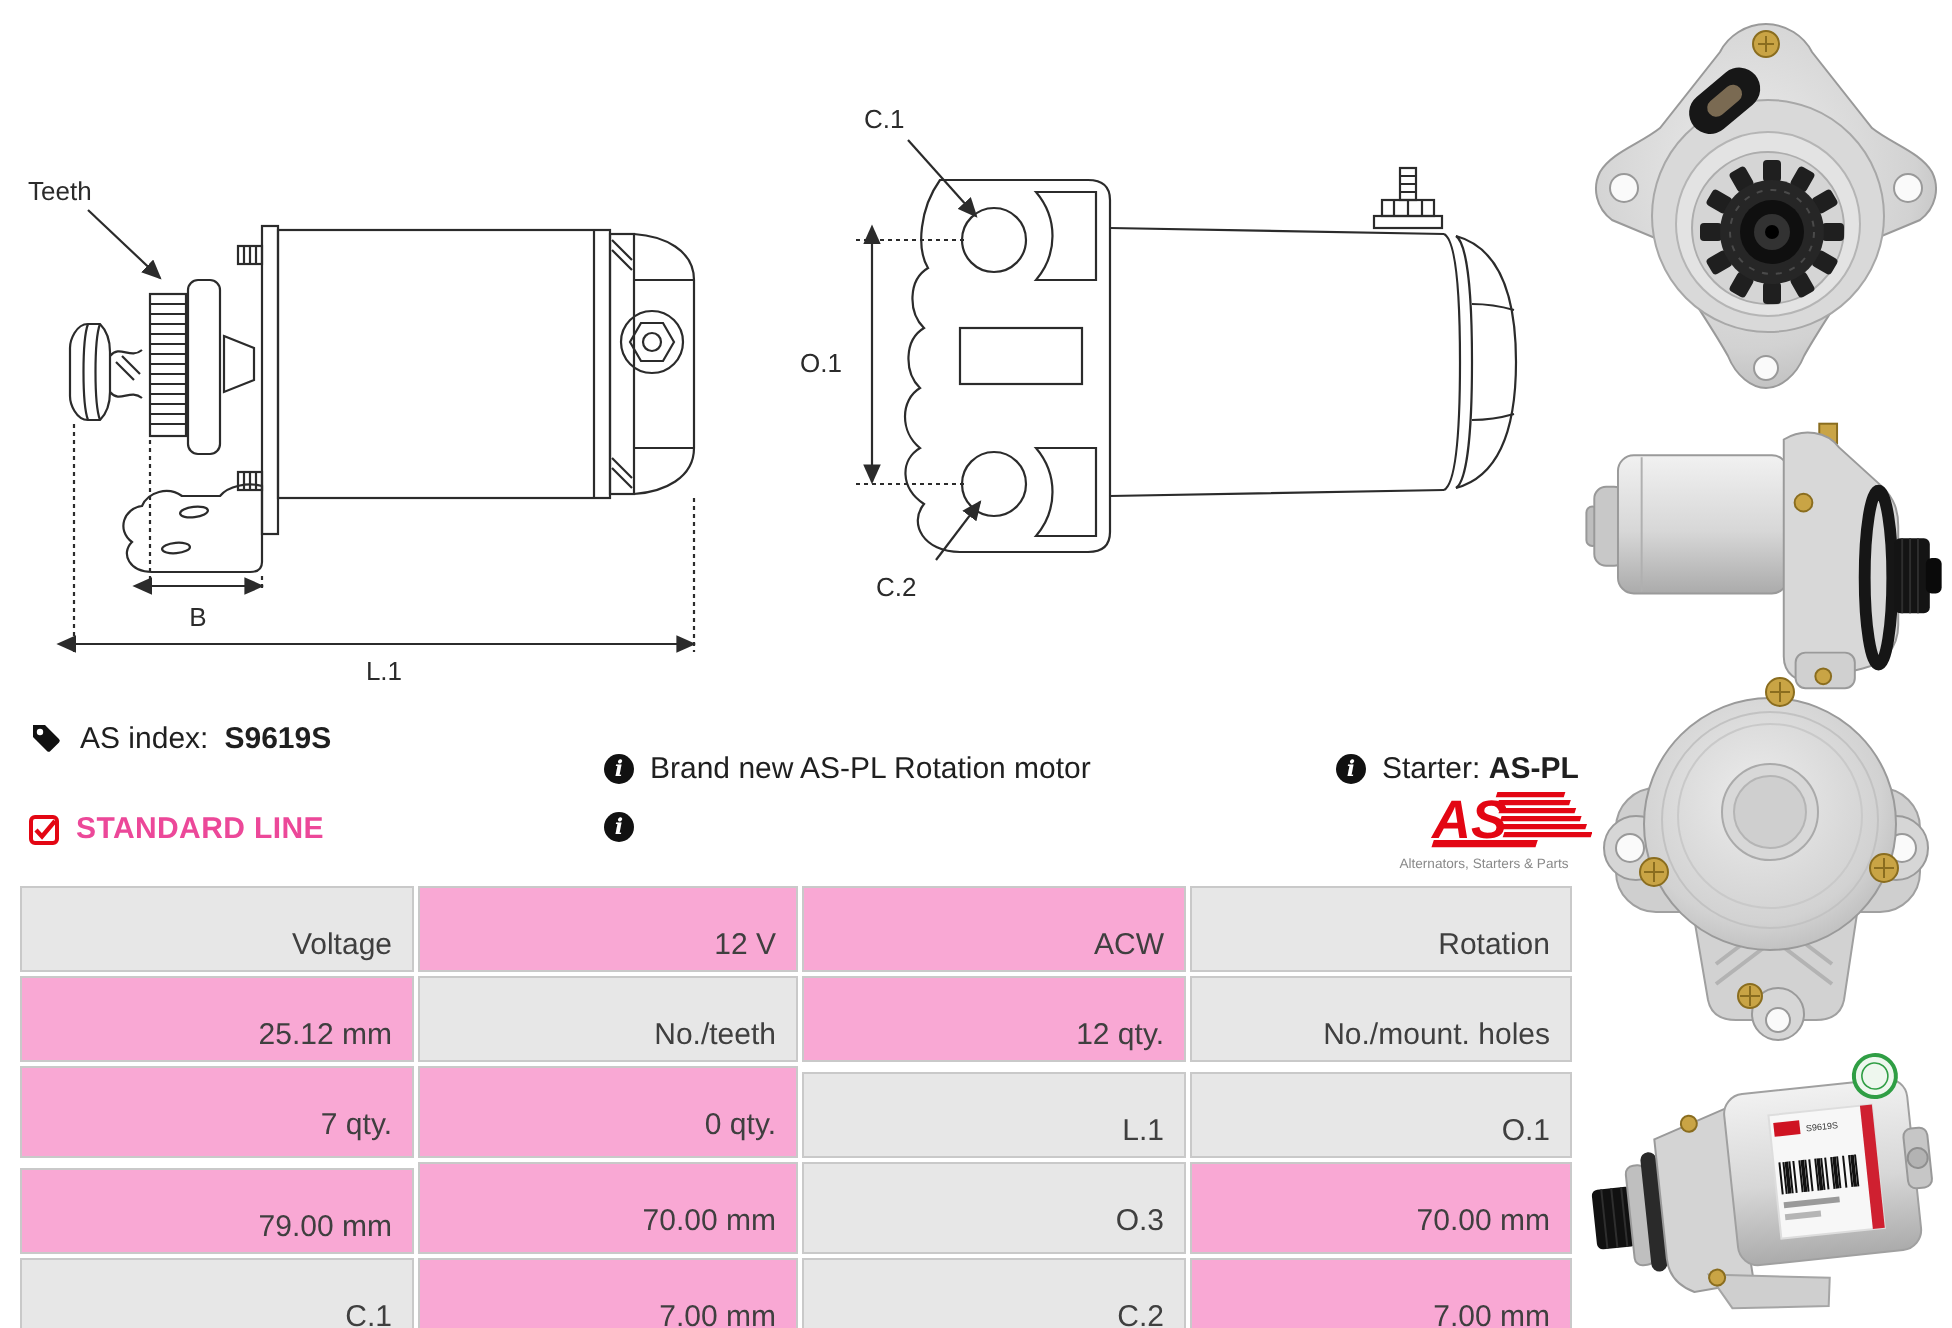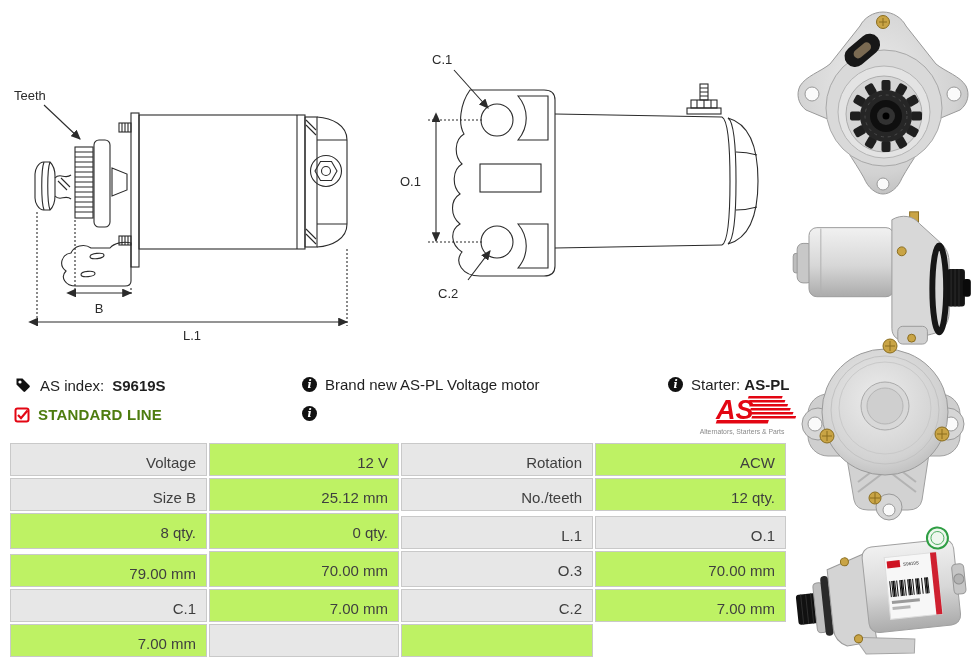--- a/index.html
+++ b/index.html
@@ -9,31 +9,31 @@
   .abs{position:absolute;}
   
   #drawing1{left:0px;top:78px;}
   #drawing2{left:398px;top:48px;}
   .draw-text{font-family:"Liberation Sans",sans-serif;font-size:13px;fill:#2b2b2b;}
   
   .photo{position:absolute;left:790px;width:186px;}
   
   .info-line{position:absolute;display:flex;align-items:center;gap:8px;font-size:15px;color:#1f1f1f;white-space:nowrap;}
   .info-line b{font-weight:bold;}
-  .std-line{color:#4d7c0f;font-weight:bold;letter-spacing:.2px;}
+  .std-line{color:#ec4899;font-weight:bold;letter-spacing:.2px;}
   .info-icon{display:inline-flex;align-items:center;justify-content:center;width:15px;height:15px;border-radius:50%;
              background:#111;color:#fff;font-family:"DejaVu Serif",serif;font-style:italic;font-weight:bold;
              font-size:11px;line-height:1;flex:0 0 auto;}
   
   .spec-table{position:absolute;left:10px;top:443px;display:grid;
               grid-template-columns:197px 190px 192px 191px;column-gap:2px;row-gap:2px;}
   .cell{border:1px solid #c9c9c9;display:flex;align-items:flex-start;justify-content:flex-end;
-        text-align:right;padding:10px 10px 4px 6px;font-size:15px;line-height:17px;color:#3f3f3f;min-height:17px;}
+        text-align:right;padding:20px 10px 4px 6px;font-size:15px;line-height:17px;color:#3f3f3f;min-height:17px;}
   .lbl{background:#e7e7e7;}
-  .val{background:#bef264;}
+  .val{background:#f9a8d4;}
   .gap-top{margin-top:3px;}
   
   #as-logo{left:688px;top:392px;}
 </style>
 </head>
 <body>
 
 <div class="stage">
 
   <svg id="drawing1" class="abs" width="385" height="272" viewBox="0 0 385 272">
@@ -233,40 +233,40 @@
       <path d="M104.5,58v16M112.5,58v16M120.5,58v16M128.5,58v16M137.5,58v16" stroke="#111" stroke-width="1.8"></path>
       <rect x="101" y="78" width="28" height="3" fill="#9a9a9a"></rect>
       <rect x="101" y="84" width="18" height="3" fill="#b5b5b5"></rect>
       <circle cx="153" cy="20" r="10.5" fill="#eef7ee" stroke="#2f9e44" stroke-width="2"></circle>
       <circle cx="153" cy="20" r="6.5" fill="none" stroke="#2f9e44" stroke-width="0.8"></circle>
       <circle cx="58" cy="34" r="4" fill="#c9a445" stroke="#8a6d1f"></circle>
       <circle cx="64" cy="112" r="4" fill="#c9a445" stroke="#8a6d1f"></circle>
     </g>
   </svg>
 
-  <div class="info-line" style="left:14px;top:376px">
+  <div class="info-line" style="left:14px;top:360px">
     <svg width="18" height="18" viewBox="0 0 18 18">
       <path d="M2.5,2.5 h6 l7,7 a1.2,1.2 0 0 1 0,1.7 l-4.3,4.3 a1.2,1.2 0 0 1 -1.7,0 l-7,-7 z" fill="#111"></path>
       <circle cx="6" cy="6" r="1.6" fill="#fff"></circle>
     </svg>
     <span>AS index:</span>
     <b>S9619S</b>
   </div>
 
   <div class="info-line" style="left:14px;top:406px">
     <svg width="16" height="16" viewBox="0 0 16 16">
       <rect x="1.5" y="1.5" width="13" height="13" rx="2" fill="none" stroke="#e30613" stroke-width="2"></rect>
       <path d="M4,8 L7,11.2 L13.5,3.5" fill="none" stroke="#e30613" stroke-width="2.2"></path>
     </svg>
     <span class="std-line">STANDARD LINE</span>
   </div>
 
   <div class="info-line" style="left:302px;top:376px">
     <span class="info-icon">i</span>
-    <span>Brand new AS-PL Voltage motor</span>
+    <span>Brand new AS-PL Rotation motor</span>
   </div>
 
   <div class="info-line" style="left:302px;top:406px">
     <span class="info-icon">i</span>
   </div>
 
   <div class="info-line" style="left:668px;top:376px">
     <span class="info-icon">i</span>
     <span><span>Starter:</span>
     <b>AS-PL</b></span>
@@ -282,27 +282,27 @@
       <rect x="72" y="24" width="44" height="2.6" transform="skewX(-18)"></rect>
       <rect x="38" y="28" width="52" height="3.6" transform="skewX(-18)"></rect>
     </g>
     <text x="28" y="27" font-family="Liberation Sans,sans-serif" font-size="27" font-weight="bold" font-style="italic" fill="#e30613">AS</text>
     <text x="54" y="42" text-anchor="middle" font-family="Liberation Sans,sans-serif" font-size="6.8" fill="#8a8a8a">Alternators, Starters &amp; Parts</text>
   </svg>
 
   <div class="spec-table">
       <div class="cell lbl">Voltage</div>
       <div class="cell val">12 V</div>
+      <div class="cell val">ACW</div>
       <div class="cell lbl">Rotation</div>
-      <div class="cell val">ACW</div>
-      <div class="cell lbl">Size B</div>
       <div class="cell val">25.12 mm</div>
       <div class="cell lbl">No./teeth</div>
       <div class="cell val">12 qty.</div>
-      <div class="cell val">8 qty.</div>
+      <div class="cell lbl">No./mount. holes</div>
+      <div class="cell val">7 qty.</div>
       <div class="cell val">0 qty.</div>
       <div class="cell lbl gap-top">L.1</div>
       <div class="cell lbl gap-top">O.1</div>
       <div class="cell val gap-top">79.00 mm</div>
       <div class="cell val">70.00 mm</div>
       <div class="cell lbl">O.3</div>
       <div class="cell val">70.00 mm</div>
       <div class="cell lbl">C.1</div>
       <div class="cell val">7.00 mm</div>
       <div class="cell lbl">C.2</div>

